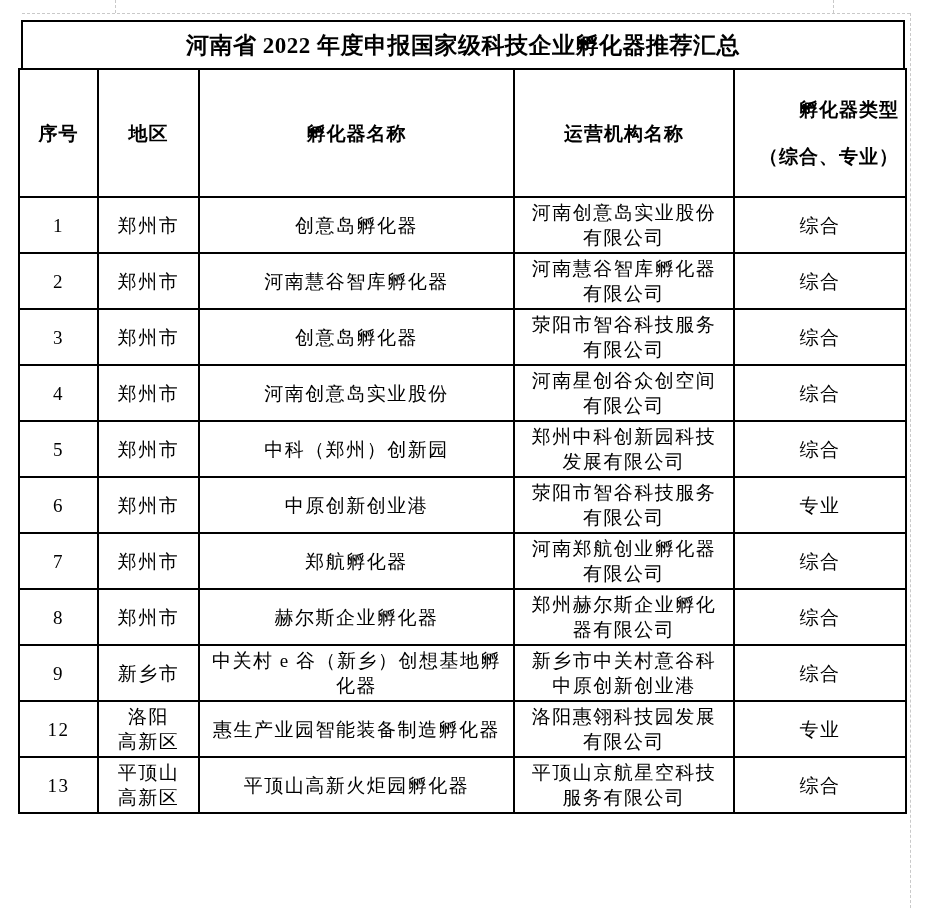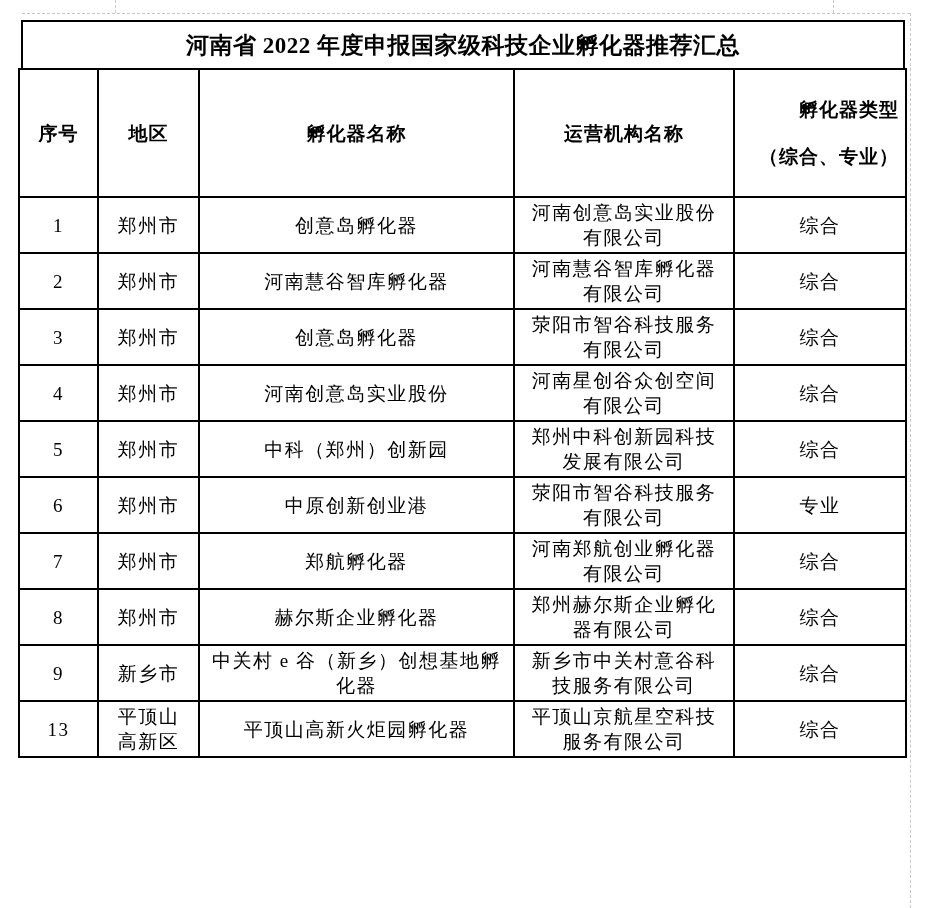--- a/index.html
+++ b/index.html
@@ -154,22 +154,31 @@
         <td>郑州赫尔斯企业孵化
 器有限公司</td>
         <td>综合</td>
       </tr>
       <tr>
         <td>9</td>
         <td>新乡市</td>
         <td>中关村 e 谷（新乡）创想基地孵
 化器</td>
         <td>新乡市中关村意谷科
-技服务有限公司</td>
+中原创新创业港</td>
         <td>综合</td>
+      </tr>
+      <tr>
+        <td>12</td>
+        <td>洛阳
+高新区</td>
+        <td>惠生产业园智能装备制造孵化器</td>
+        <td>洛阳惠翎科技园发展
+有限公司</td>
+        <td>专业</td>
       </tr>
       <tr>
         <td>13</td>
         <td>平顶山
 高新区</td>
         <td>平顶山高新火炬园孵化器</td>
         <td>平顶山京航星空科技
 服务有限公司</td>
         <td>综合</td>
       </tr>

